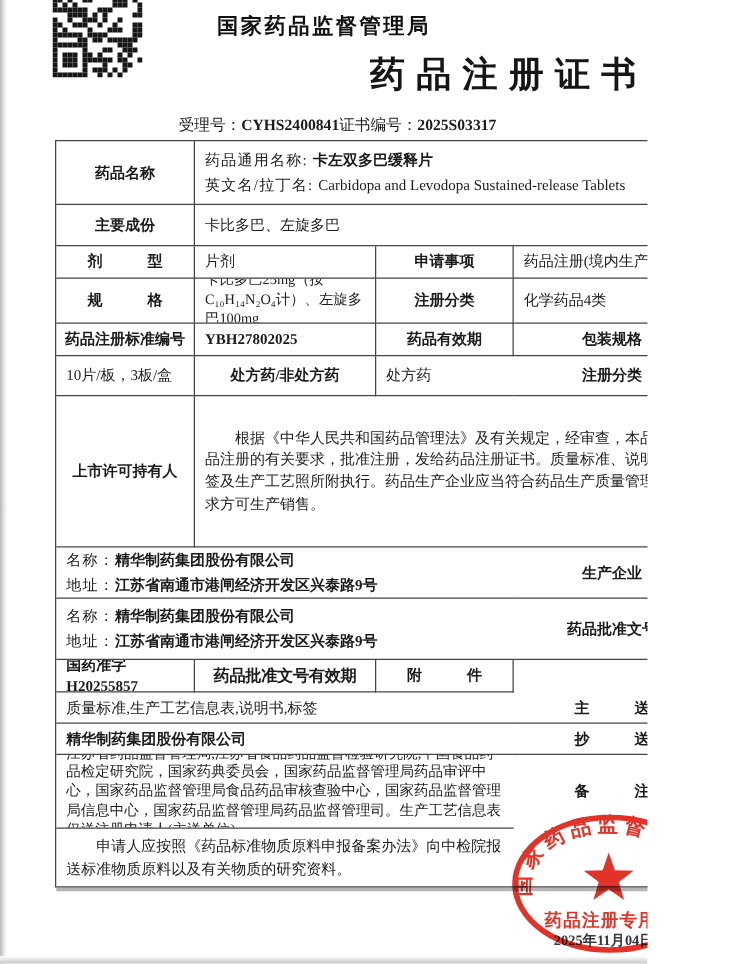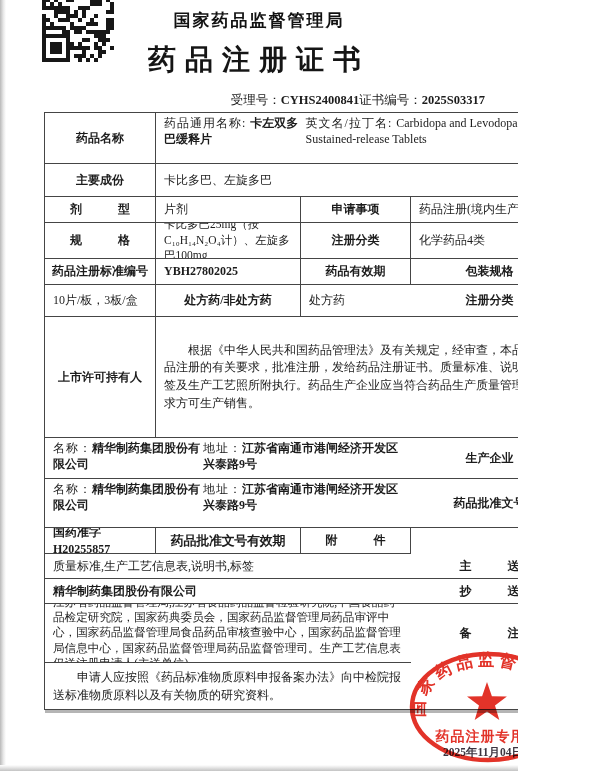--- a/index.html
+++ b/index.html
@@ -11,45 +11,45 @@
   .edge-left{position:absolute;left:0;top:0;bottom:0;width:6px;
     background:linear-gradient(90deg,#b9b9b9,#e7e7e7 55%,#ffffff);z-index:6;}
   .edge-bottom{position:absolute;left:0;right:0;bottom:0;height:6px;
     background:linear-gradient(0deg,#c3c3c3,#eeeeee 70%,#ffffff);z-index:6;}
 
   .qr{position:absolute;left:42px;top:-14px;width:72px;height:76px;z-index:2;}
 
   .agency{position:absolute;top:9px;left:0;width:100%;text-align:center;
     font-family:"Liberation Sans","DejaVu Sans",sans-serif;
     font-size:17px;font-weight:bold;letter-spacing:2px;color:#111;}
-  .doc-title{position:absolute;top:41px;left:0;width:100%;text-align:center;
+  .doc-title{position:absolute;top:41px;left:0;width:100%;text-align:right;
     font-size:28px;font-weight:600;letter-spacing:9px;color:#151515;}
 
   .meta{position:absolute;top:92px;left:55px;right:33px;display:flex;
-    justify-content:flex-end;font-size:12.5px;}
+    justify-content:center;font-size:12.5px;}
   .meta .num{font-weight:bold;}
 
   .tbl{position:absolute;left:44px;top:112px;z-index:1;display:grid;
     grid-template-columns:111px 145px 110px 158px;
     grid-template-rows:51px 33px 26px 36px 26px 32px 121px 41px 49px 26px 25px 25px 59px 46px;
     border:1px solid #454545;background:#fff;
     box-shadow:1px 3px 0 rgba(120,120,120,.55);
     font-size:12px;line-height:1.35;}
   .cell{border-right:1px solid #454545;border-bottom:1px solid #454545;
     display:flex;align-items:center;overflow:hidden;box-sizing:border-box;}
   .noR{border-right:none;}
   .noB{border-bottom:none;}
   .span3{grid-column:span 3;}
   .lbl{justify-content:center;text-align:center;font-weight:bold;
     font-size:12px;padding:0 3px;}
   .lbl.fit{font-size:13px;letter-spacing:-0.3px;padding:0 1px;}
   .val{padding:2px 8px;}
   .val>span{display:block;}
   .b{font-weight:bold;}
-  .twoline{flex-direction:row;align-items:flex-start;justify-content:center;gap:3px;}
+  .twoline{flex-direction:column;align-items:flex-start;justify-content:center;gap:3px;}
   .twoline .line{display:block;}
   .twoline .k{letter-spacing:1px;}
   .para span{text-indent:2em;line-height:1.48;font-size:12px;}
   .para-cc span{text-indent:0;line-height:1.3;font-size:11.6px;}
   .para-rm span{text-indent:2em;line-height:1.5;font-size:12px;}
 
   .issue-date{position:absolute;left:407px;top:745px;width:152px;text-align:center;
     font-size:11.5px;font-weight:bold;color:#3c3540;z-index:3;}
   .stamp{position:absolute;left:407px;top:650px;width:162px;height:118px;z-index:4;
     mix-blend-mode:multiply;opacity:.93;pointer-events:none;}

